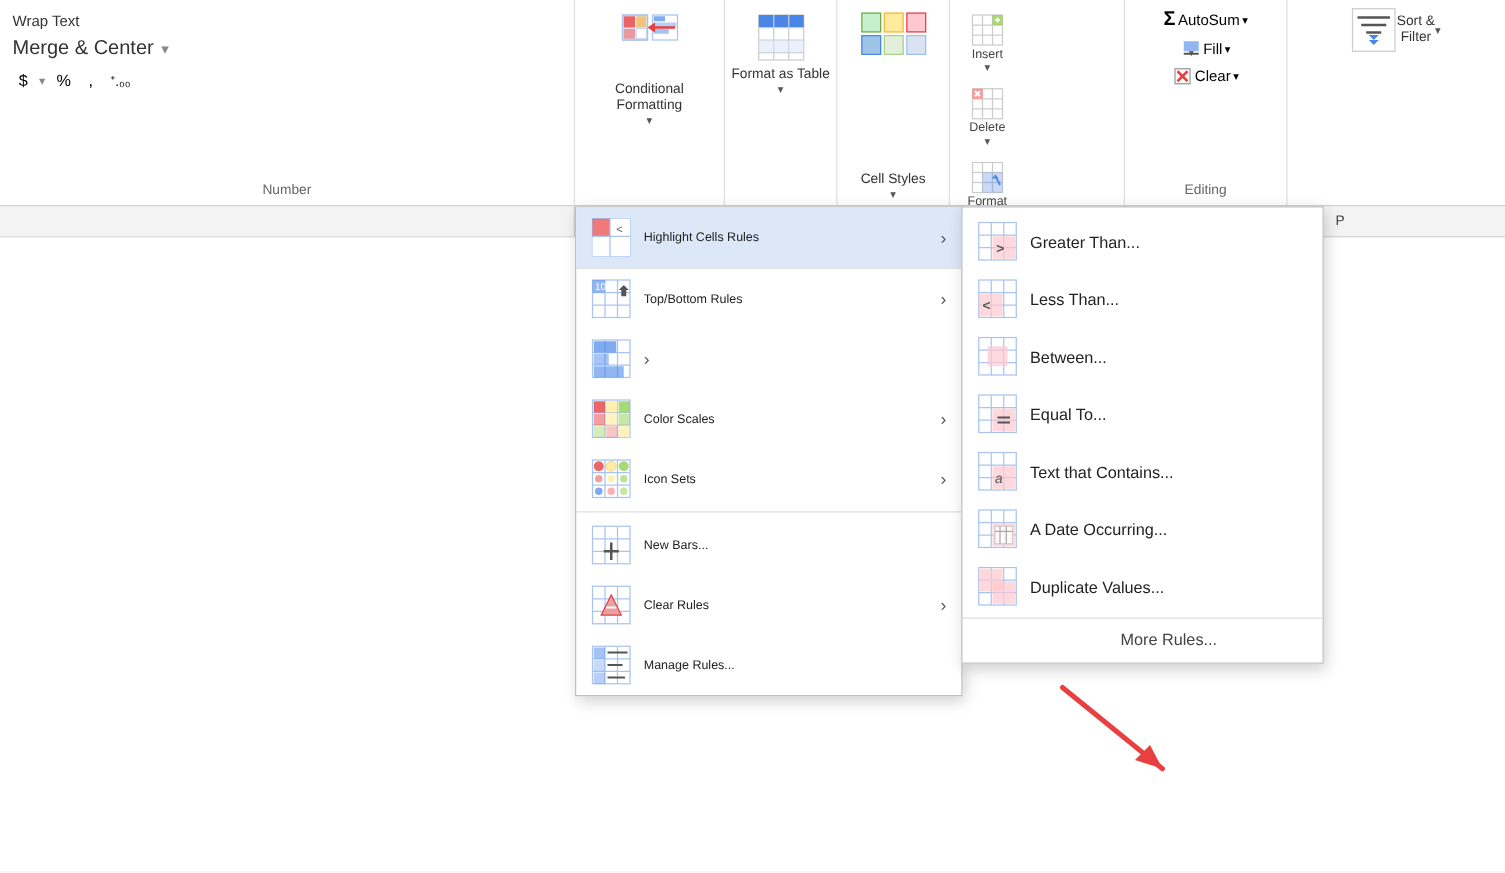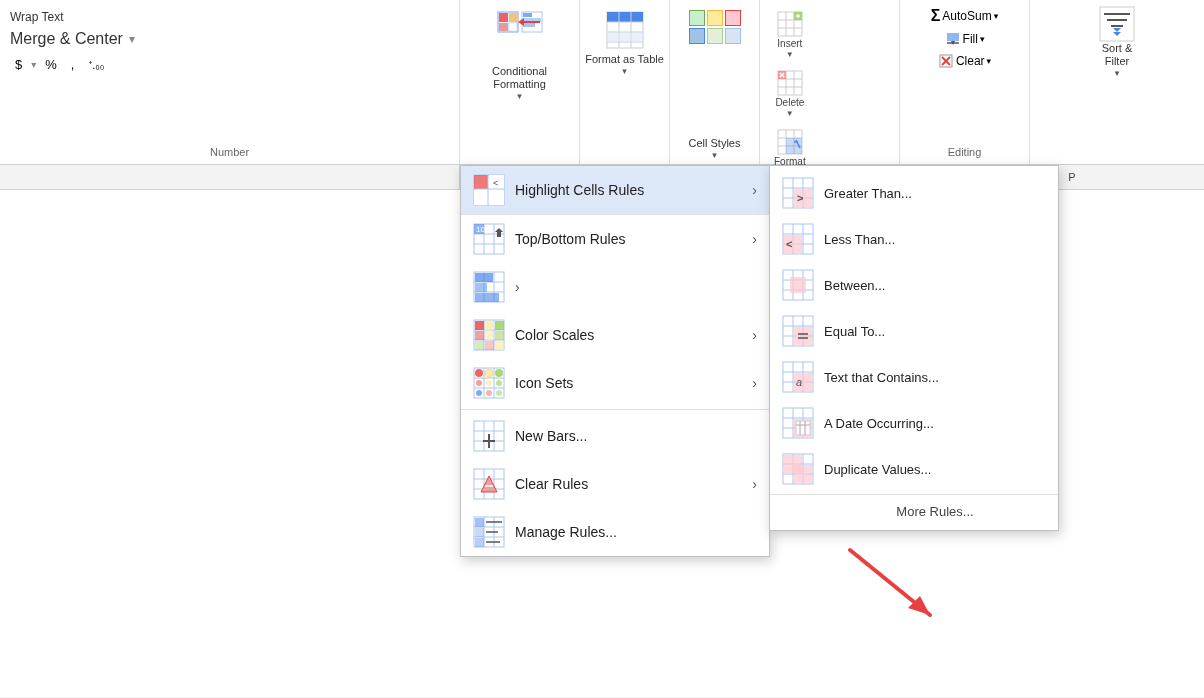--- a/index.html
+++ b/index.html
@@ -135,21 +135,21 @@
     }
 
     .menu-icon {
       width: 32px;
       height: 32px;
       flex-shrink: 0;
     }
 
     .menu-label {
       flex: 1;
-      font-size: 14px;
+      font-size: 10px;
       color: #222;
     }
 
     .menu-arrow {
       color: #555;
       font-size: 14px;
     }
 
     .menu-separator {
       height: 1px;
@@ -244,21 +244,21 @@
       display: flex;
       align-items: center;
       gap: 2px;
       padding: 1px 4px;
       cursor: pointer;
     }
 
     
     .sort-filter-btn {
       display: flex;
-      flex-direction: column;
+      flex-direction: row;
       align-items: center;
       cursor: pointer;
     }
   </style>
 </head>
 <body>
 
 <div class="ribbon">
 
   <div class="ribbon-left" style="border-right:1px solid #e0e0e0; padding:6px 10px; min-width:460px;">

